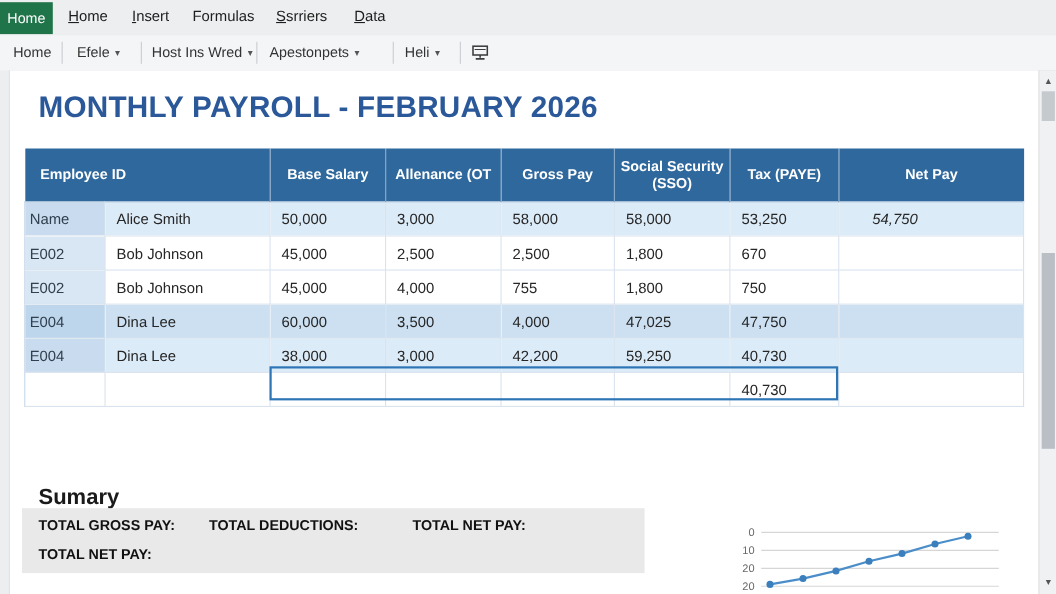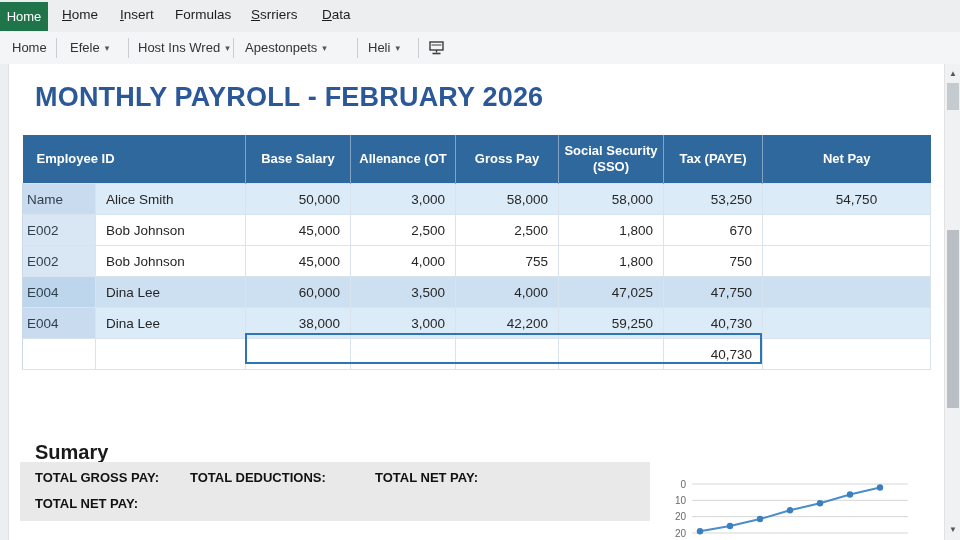--- a/index.html
+++ b/index.html
@@ -52,33 +52,33 @@
     height:48px;text-align:center;vertical-align:middle;line-height:1.25;
     border-left:1px solid rgba(255,255,255,.4);padding:0 4px;
   }
   table.payroll th:first-child{text-align:left;padding-left:14px;border-left:none;}
   table.payroll td{
     height:30px;padding:0 10px;background:#fff;
     border:1px solid #d9e3ee;border-left:1px solid #c8d8ea;
     white-space:nowrap;overflow:hidden;
   }
   table.payroll td.idcol{background:var(--id-col,#d9e6f3);color:#30404f;padding-left:4px;}
-  table.payroll td.num{text-align:right;}
-  table.payroll td.netpay{text-align:center;padding-left:30px;}
+  table.payroll td.num{}
+  table.payroll td.netpay{text-align:left;padding-left:30px;font-style:italic;}
   table.payroll tr.hl td{background:var(--row-highlight,#dcebf8);}
   table.payroll tr.hl td.idcol{background:#c9dcef;}
   table.payroll tr.sel td{background:var(--selected-row,#cce0f2);}
   table.payroll tr.sel td.idcol{background:#bed6ec;}
   .selection-outline{
     position:absolute;left:245px;top:333px;width:517px;height:31px;
     border:2px solid var(--selection-border,#2e75b6);box-sizing:border-box;pointer-events:none;
   }
   
   .summary-heading{position:absolute;left:35px;top:441px;font-size:20px;font-weight:bold;color:#1a1a1a;}
-  .summary-band{position:absolute;left:20px;top:462px;width:630px;height:59px;background:var(--summary-bg,#e9e9e9);}
+  .summary-band{position:absolute;left:20px;top:462px;width:566px;height:59px;background:var(--summary-bg,#e9e9e9);}
   .summary-band span{position:absolute;font-size:13px;font-weight:bold;color:#111;white-space:nowrap;}
   .s1{left:15px;top:8px;} .s2{left:170px;top:8px;} .s3{left:355px;top:8px;} .s4{left:15px;top:34px;}
   
   .chart{position:absolute;left:650px;top:438px;width:300px;height:102px;}
   .chart-title{position:absolute;left:0;top:4px;width:300px;text-align:center;font-size:13px;color:#444;}
   .chart svg{position:absolute;left:0;top:20px;}
   
   .scrollbar{position:absolute;left:944px;top:64px;width:16px;height:476px;background:#f0f1f3;border-left:1px solid #e2e2e2;}
   .sb-arrow{position:absolute;left:0;width:16px;height:14px;font-size:8px;color:#555;display:flex;align-items:center;justify-content:center;}
   .sb-up{top:2px;} .sb-down{bottom:4px;}

